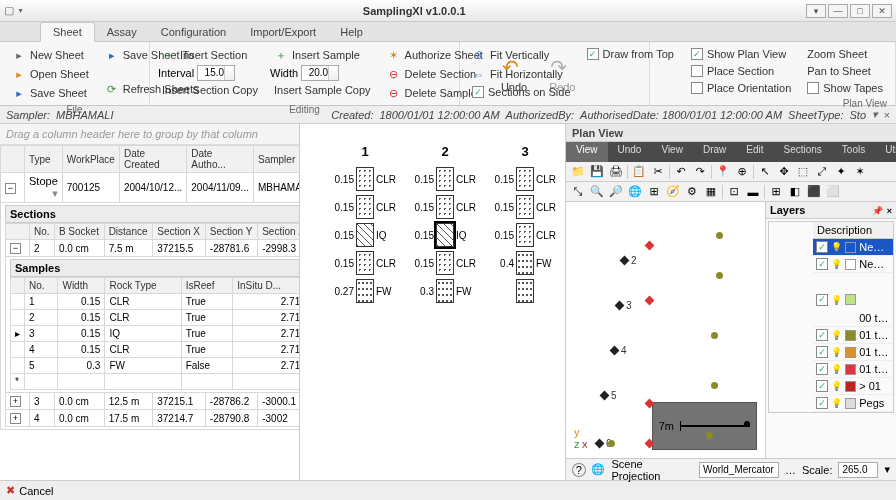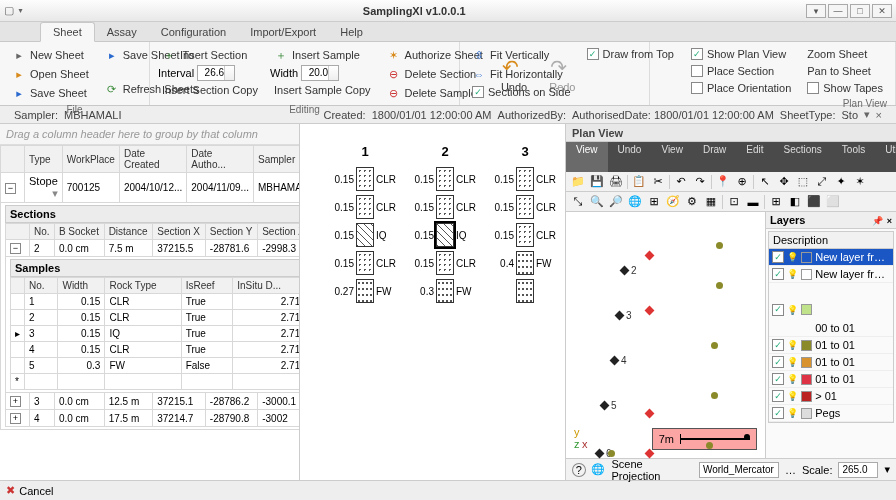--- a/index.html
+++ b/index.html
@@ -27,21 +27,21 @@
 .rcol { display:flex; flex-direction:column; gap:1px; }
 .inl { display:flex; align-items:center; gap:3px; }
 .spin { width:38px; height:16px; border:1px solid #aaa; background:#fff; font-size:10px; text-align:right; padding-right:10px; line-height:14px; position:relative; }
 .spin::after { content:""; position:absolute; right:0; top:0; width:9px; height:14px; border-left:1px solid #ccc; background:linear-gradient(#fff,#eee);}
 .chk { width:12px; height:12px; border:1px solid #888; background:#fff; display:inline-flex; align-items:center; justify-content:center; }
 .chk.on::after{content:"✓"; font-size:9px; color:#2a7; line-height:1;}
 .bigbtn { display:flex; flex-direction:column; align-items:center; gap:2px; padding:2px 6px; color:#333;}
 .bigbtn .ico { width:24px; height:24px; }
 
 
-.infobar { height:18px; background:#eee; border-bottom:1px solid #ccc; display:flex; align-items:center; padding:0 14px; color:#444; gap:6px; font-size:10px;}
+.infobar { height:18px; background:#eee; border-bottom:1px solid #ccc; display:flex; align-items:center; padding:0 6px; color:#444; gap:6px; font-size:10px;font-style:italic;}
 .infobar .spring{flex:1;}
 
 
 .main { display:flex; height: calc(500px - 22px - 20px - 64px - 18px - 20px); }
 .left-pane { width:300px; border-right:1px solid #ccc; background:#fff; display:flex; flex-direction:column; }
 .mid-pane { flex:1; background:#fff; border-right:1px solid #ccc; position:relative; }
 .right-pane { width:330px; background:#fff; display:flex; flex-direction:column; }
 
 
 .statusbar { height:20px; background:#eee; border-top:1px solid #ccc; display:flex; align-items:center; padding:0 6px; gap:4px; }
@@ -63,42 +63,42 @@
 .seg .val { width:26px; text-align:right; font-size:10px; padding-right:2px;}
 .seg .box { width:18px; height:24px; border:1px solid #333; background:#fff; position:relative; overflow:hidden;}
 .seg .rt { font-size:10px; padding-left:2px; }
 .box.dots::before{content:""; position:absolute; inset:0; background-image:radial-gradient(#555 1px, transparent 1px); background-size:5px 5px;}
 .box.iq::before{content:""; position:absolute; inset:0; background:repeating-linear-gradient(45deg,#555 0 1px,transparent 1px 5px);}
 .box.fw::before{content:""; position:absolute; inset:0; background-image:radial-gradient(#555 0.8px, transparent 0.8px); background-size:4px 6px;}
 .box.sel{outline:2px solid #000;}
 
 
 .pv-header{height:18px; background:#e8e8e8; border-bottom:1px solid #ccc; display:flex; align-items:center; padding:0 6px; font-weight:600; color:#444;}
-.pv-tabs{height:30px; background:#4a4a4a; display:flex;text-align:right;}
+.pv-tabs{height:20px; background:#4a4a4a; display:flex;text-align:right;}
 .pv-tabs .t{padding:2px 10px; color:#ddd; font-size:10px; cursor:pointer;}
 .pv-tabs .t.active{background:#6a6a6a; color:#fff;}
 .pv-toolbar{height:20px; background:#f2f2f2; border-bottom:1px solid #ccc; display:flex; align-items:center; gap:3px; padding:0 4px;}
 .pv-toolbar .tb{width:16px;height:16px; display:flex; align-items:center; justify-content:center; border:1px solid transparent;}
 .pv-body{flex:1; display:flex;}
 .pv-canvas{flex:1; position:relative; background:#fff; border-right:1px solid #ccc;}
 .pv-layers{width:130px; background:#fafafa; display:flex; flex-direction:column;}
 .pv-layers .lh{background:#eee; padding:2px 4px; font-weight:600; border-bottom:1px solid #ccc; display:flex; justify-content:space-between;}
 .layer-row{display:flex; align-items:center; gap:3px; padding:2px 3px; border-bottom:1px solid #eee;}
 .layer-row .sw{width:11px;height:11px;border:1px solid #999;}
 .layer-row.sel{background:#1a56c4; color:#fff;}
 .pt{position:absolute; width:7px; height:7px; transform:rotate(45deg);}
 .pt.red{background:#d33;}
 .pt.olive{background:#8a8a2a; border-radius:50%; transform:none;}
 .pt.black{background:#222;}
 .pt-label{position:absolute; font-size:10px; color:#333;}
 .pv-status{height:22px; border-top:1px solid #ccc; background:#f2f2f2; display:flex; align-items:center; gap:6px; padding:0 6px; font-size:10px;}
 .pv-status input{border:1px solid #aaa; height:16px; font-size:10px; padding:0 3px;}
 
 
-.scalebar{position:absolute; bottom:8px; right:8px; border:1px solid #555; background:#fca5a5; padding:4px 6px; display:flex; align-items:center; gap:6px;}
+.scalebar{position:absolute; bottom:8px; right:8px; border:1px solid #555; background:#737373; padding:17px 6px; display:flex; align-items:center; gap:6px;}
 .axis{position:absolute; left:8px; bottom:8px; font-size:9px;}
 .axis .y{color:#c90;} .axis .x{color:#a33;} .axis .z{color:#393;}
 
 
 .i-green{color:#3a8a3a;} .i-blue{color:#2a6acf;} .i-red{color:#c33;} .i-orange{color:#d88a1a;} .i-grey{color:#666;}
 </style>
 </head>
 <body>
 
 <div class="titlebar">
@@ -158,21 +158,21 @@
 
   <div class="rgroup" style="width:310px;">
     <div class="body">
       <div class="rcol">
         <div class="rbtn">
             <span class="ico i-green">＋</span>
             <span>Insert Section</span>
           </div>
         <div class="inl">
           <span>Interval</span>
-          <div class="spin">26.6</div>
+          <div class="spin">15.0</div>
         </div>
         <div class="rbtn">
             <span>Insert Section Copy</span>
           </div>
       </div>
       <div class="rcol">
         <div class="rbtn">
             <span class="ico i-green">＋</span>
             <span>Insert Sample</span>
           </div>
@@ -602,21 +602,21 @@
           <div class="pt-label" style="left: 40px; top: 236px;">6</div>
           <div class="pt olive" style="left: 42px; top: 238px;"></div>
           <div class="pt red" style="left: 80px; top: 238px;"></div>
           <div class="pt olive" style="left: 140px; top: 230px;"></div>
         </div>
       <div class="pv-layers">
         <div class="lh">
             <span>Layers</span>
           <span><span style="font-size:9px;">📌</span> <span style="font-size:9px;">×</span></span>
         </div>
-        <div style="border:1px solid #ccc;margin:2px;">
+        <div style="border:1px solid #ccc;margin:2px;padding-left:44px;">
           <div style="background:#f1f1f1;padding:2px 4px;border-bottom:1px solid #ccc;">Description</div>
           <div id="layers-list">
               <div class="layer-row sel">
                 <span class="chk on"></span>
                 <span style="font-size:9px;">💡</span>
                 <span class="sw" style="background:#1a56c4"></span>
                 <span style="overflow:hidden;text-overflow:ellipsis;white-space:nowrap;flex:1;">New layer from sec...</span>
               </div>
               <div class="layer-row">
                 <span class="chk on"></span>

